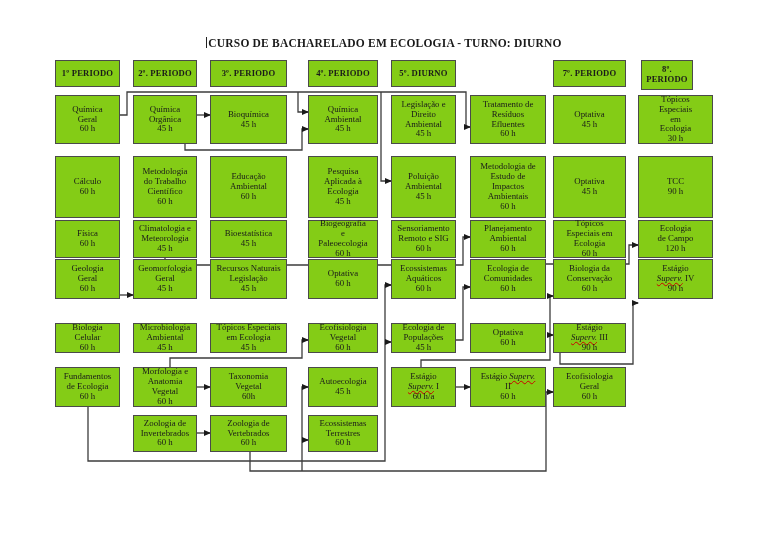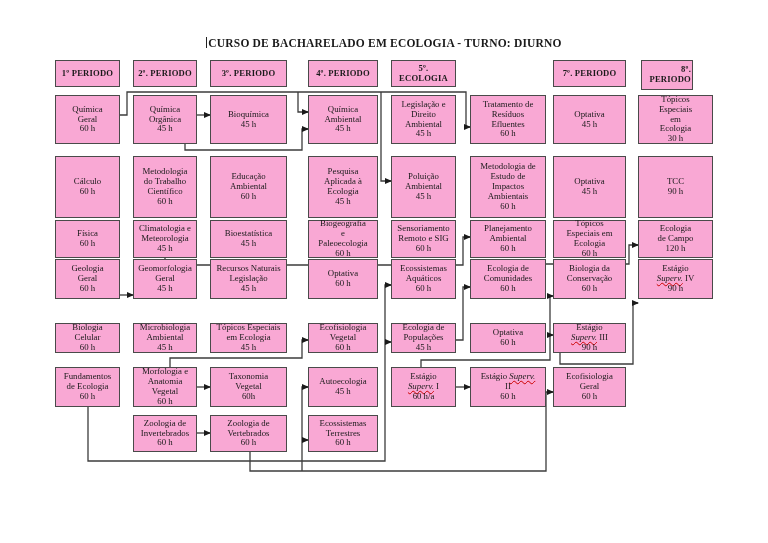--- a/index.html
+++ b/index.html
@@ -3,38 +3,38 @@
 <meta charset="utf-8">
 <style>
   html,body{margin:0;padding:0;background:#fff;}
   #canvas{position:relative;width:768px;height:543px;background:#ffffff;
           font-family:"Liberation Serif",serif;color:#1a1a1a;overflow:hidden;margin-top:15px;}
   .title{position:absolute;top:22px;left:0;width:100%;text-align:center;
          font-weight:bold;font-size:11.5px;letter-spacing:.2px;}
   .cursor{display:inline-block;width:1px;height:11px;background:#222;
           margin-right:1px;vertical-align:-1px;}
   #wires{position:absolute;left:0;top:0;width:768px;height:543px;}
-  .box{position:absolute;box-sizing:border-box;background:#f9a8d4;
+  .box{position:absolute;box-sizing:border-box;background:#84cc16;
        border:1.5px solid #4a4a4a;display:flex;flex-direction:column;
        align-items:center;justify-content:center;text-align:center;
        font-size:8.8px;line-height:1.13;padding:0 1px;}
   .header{font-weight:bold;font-size:8.6px;letter-spacing:.2px;}
   .ln{width:100%;}
   .misspell{text-decoration:underline wavy #cc0000;text-decoration-skip-ink:none;
             text-decoration-thickness:1px;font-style:italic;}
   
   .c1{left:55px;width:65px}.c2{left:133px;width:64px}.c3{left:210px;width:77px}
   .c4{left:308px;width:70px}.c5{left:391px;width:65px}.c6{left:470px;width:76px}
   .c7{left:553px;width:73px}.c8{left:638px;width:75px}
   
   .rh{top:45px;height:27px}
   .r1{top:80px;height:49px}.r2{top:141px;height:62px}.r3{top:205px;height:38px}
   .r4{top:244px;height:40px}.r5{top:308px;height:30px}.r6{top:352px;height:40px}
   .r7{top:400px;height:37px}
-  .hdr-narrow{left:641px !important;width:52px !important;height:30px !important;text-align:right;}
+  .hdr-narrow{left:641px !important;width:52px !important;height:30px !important;}
 </style>
 </head>
 <body>
 
 <div id="canvas">
   <div class="title"><span class="cursor"></span><span>CURSO DE BACHARELADO EM ECOLOGIA - TURNO: DIURNO</span></div>
   <svg id="wires" viewBox="0 0 768 543" xmlns="http://www.w3.org/2000/svg">
     <defs>
       <marker id="arr" markerWidth="7" markerHeight="7" refX="6" refY="3" orient="auto" markerUnits="userSpaceOnUse">
         <path d="M0,0 L7,3 L0,6 Z" fill="#1a1a1a"></path>
@@ -60,21 +60,21 @@
       <polyline points="456,372 470,372" fill="none" stroke="#3c3c3c" stroke-width="1.3" marker-end="url(#arr)"></polyline>
       <polyline points="421,352 421,345 550,345 550,281 553,281" fill="none" stroke="#3c3c3c" stroke-width="1.3" marker-end="url(#arr)"></polyline>
       <polyline points="550,320 553,320" fill="none" stroke="#3c3c3c" stroke-width="1.3" marker-end="url(#arr)"></polyline>
       <polyline points="560,338 560,349 633,349 633,288 638,288" fill="none" stroke="#3c3c3c" stroke-width="1.3" marker-end="url(#arr)"></polyline>
       <polyline points="529,260 529,249 629,249 629,230 638,230" fill="none" stroke="#3c3c3c" stroke-width="1.3" marker-end="url(#arr)"></polyline>
     </svg>
 <div class="box header c1 rh">1º PERIODO</div>
     <div class="box header c2 rh">2º. PERIODO</div>
     <div class="box header c3 rh">3º. PERIODO</div>
     <div class="box header c4 rh">4º. PERIODO</div>
-    <div class="box header c5 rh">5º. ECOLOGIA</div>
+    <div class="box header c5 rh">5º. DIURNO</div>
     <div class="box header c7 rh">7º. PERIODO</div>
     <div class="box header c8 rh hdr-narrow">8º. PERIODO</div>
     <div class="box course c1 r1">
       <div class="ln">Química</div>
       <div class="ln">Geral</div>
       <div class="ln">60 h</div>
     </div>
     <div class="box course c1 r2">
       <div class="ln">Cálculo</div>
       <div class="ln">60 h</div>

